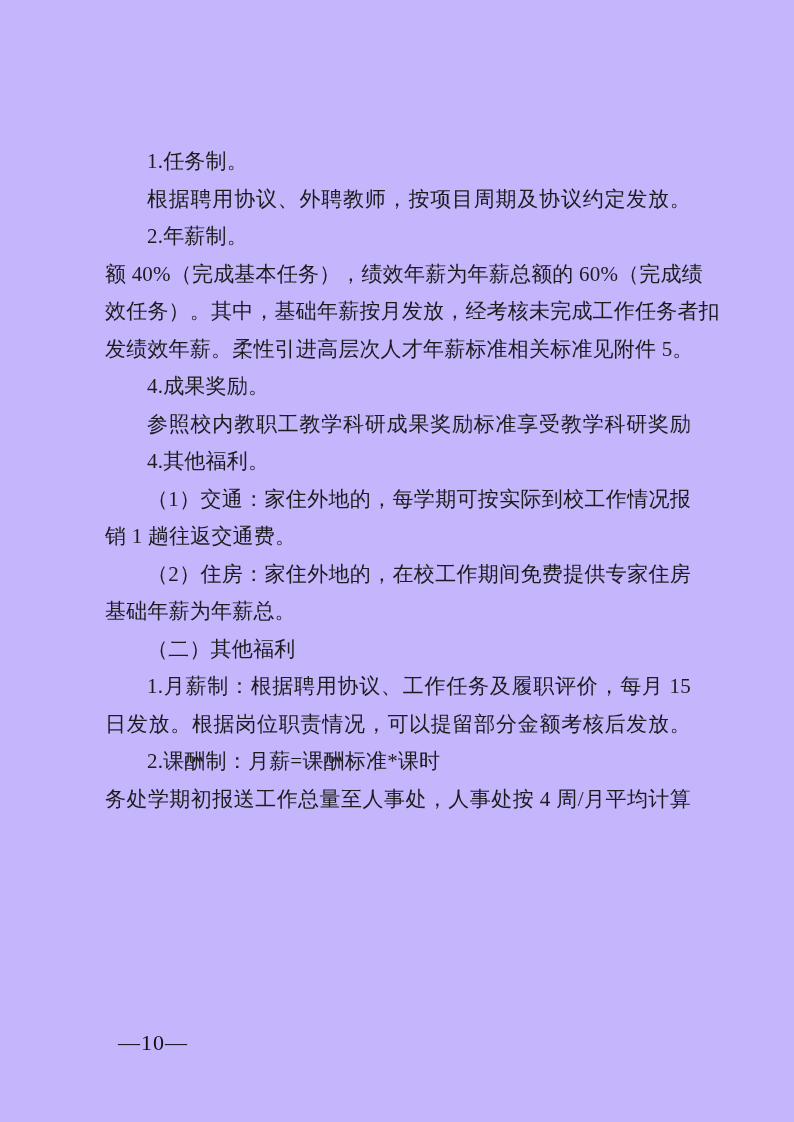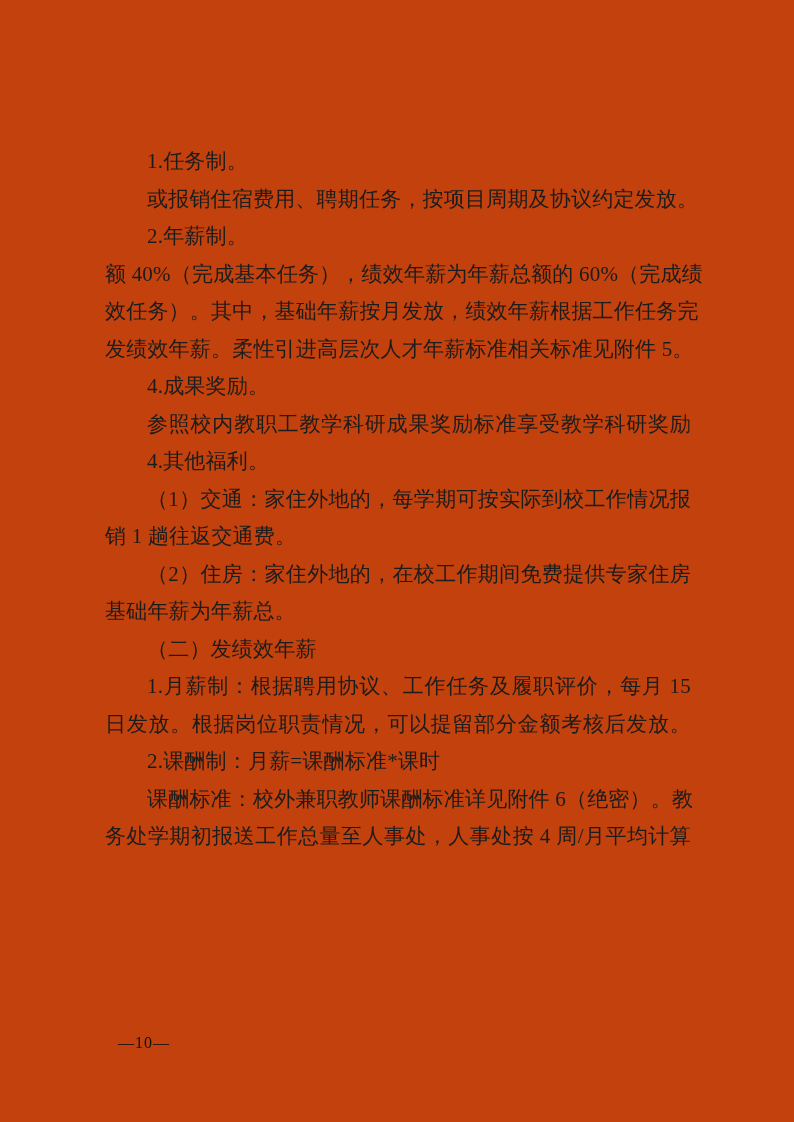--- a/index.html
+++ b/index.html
@@ -4,21 +4,21 @@
 <style>
   html, body {
     margin: 0;
     padding: 0;
     background: #ffffff;
   }
   .page {
     position: relative;
     width: 794px;
     height: 1122px;
-    background: #c2410c;
+    background: #c4b5fd;
     overflow: hidden;
     font-family: "Liberation Serif", "DejaVu Serif", serif;
     color: #1c1c1c;
   }
   .content {
     position: absolute;
     left: 105px;
     top: 143px;
     width: 586px;
   }
@@ -35,45 +35,44 @@
   }
   .ln.fill {
     text-align: justify;
     text-align-last: justify;
     text-justify: inter-character;
   }
   .page-number {
     position: absolute;
     left: 118px;
     top: 1026px;
-    font-size: 16px;
+    font-size: 22px;
     line-height: 34px;
     color: #111111;
     letter-spacing: 1px;
   }
 </style>
 </head>
 <body>
 
 <div class="page">
   <div class="content">
     <div class="ln ind">1.任务制。</div>
-    <div class="ln ind fill">或报销住宿费用、聘期任务，按项目周期及协议约定发放。</div>
+    <div class="ln ind fill">根据聘用协议、外聘教师，按项目周期及协议约定发放。</div>
     <div class="ln ind">2.年薪制。</div>
     <div class="ln fill">额 40%（完成基本任务），绩效年薪为年薪总额的 60%（完成绩</div>
-    <div class="ln fill">效任务）。其中，基础年薪按月发放，绩效年薪根据工作任务完</div>
+    <div class="ln fill">效任务）。其中，基础年薪按月发放，经考核未完成工作任务者扣</div>
     <div class="ln fill">发绩效年薪。柔性引进高层次人才年薪标准相关标准见附件 5。</div>
     <div class="ln ind">4.成果奖励。</div>
     <div class="ln ind fill">参照校内教职工教学科研成果奖励标准享受教学科研奖励</div>
     <div class="ln ind">4.其他福利。</div>
     <div class="ln ind fill">（1）交通：家住外地的，每学期可按实际到校工作情况报</div>
     <div class="ln">销 1 趟往返交通费。</div>
     <div class="ln ind fill">（2）住房：家住外地的，在校工作期间免费提供专家住房</div>
     <div class="ln">基础年薪为年薪总。</div>
-    <div class="ln ind">（二）发绩效年薪</div>
+    <div class="ln ind">（二）其他福利</div>
     <div class="ln ind fill">1.月薪制：根据聘用协议、工作任务及履职评价，每月 15</div>
     <div class="ln fill">日发放。根据岗位职责情况，可以提留部分金额考核后发放。</div>
     <div class="ln ind">2.课酬制：月薪=课酬标准*课时</div>
-    <div class="ln ind fill">课酬标准：校外兼职教师课酬标准详见附件 6（绝密）。教</div>
     <div class="ln fill">务处学期初报送工作总量至人事处，人事处按 4 周/月平均计算</div>
   </div>
   <div class="page-number">—10—</div>
 </div>
 
 </body></html>

